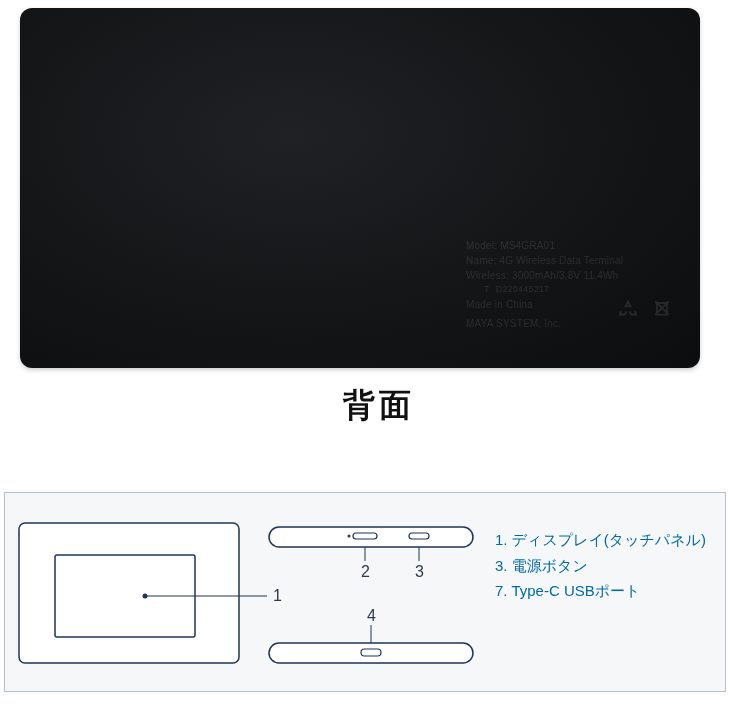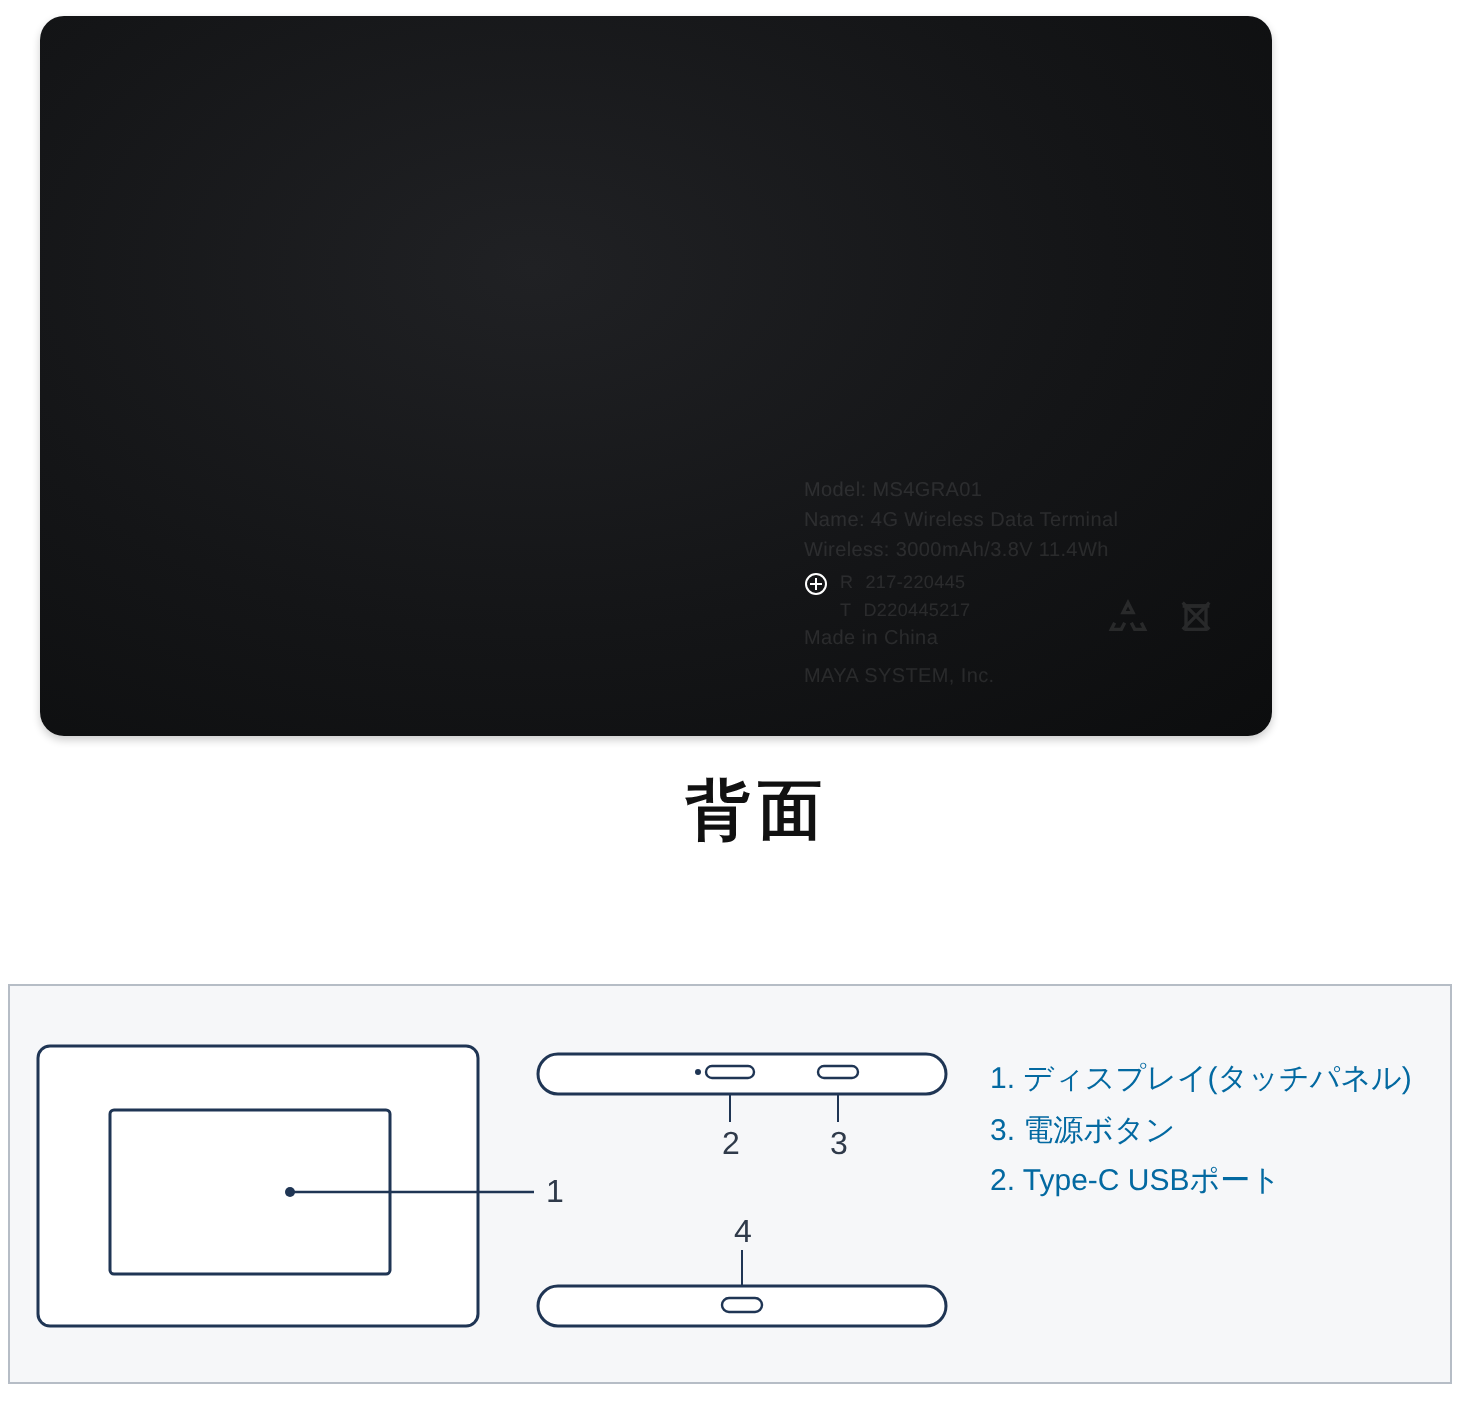--- a/index.html
+++ b/index.html
@@ -11,21 +11,21 @@
     color: #333;
     overflow: hidden;
   }
   .page { width: 730px; height: 710px; position: relative; }
 
   
   .device-back {
     position: absolute;
     left: 20px;
     top: 8px;
-    width: 616px;
+    width: 680px;
     height: 360px;
     background: radial-gradient(ellipse at 40% 35%, #202124 0%, #141517 55%, #0c0d0e 100%);
     border-radius: 12px;
     box-shadow: 0 2px 4px rgba(0,0,0,0.2);
   }
   .device-back .label-block {
     position: absolute;
     right: 24px;
     top: 230px;
     width: 210px;
@@ -92,28 +92,20 @@
 </head>
 <body>
 
 <div class="page">
 
   <div class="device-back">
     <div class="label-block">
       <div class="row">Model: MS4GRA01</div>
       <div class="row">Name: 4G Wireless Data Terminal</div>
       <div class="row">Wireless: 3000mAh/3.8V 11.4Wh</div>
-      <div class="cert-row" style="margin-top:2px;">
-        <svg width="12" height="12" viewBox="0 0 24 24">
-            <circle cx="12" cy="12" r="10" fill="none" stroke="#fff" stroke-width="2"></circle>
-            <path d="M6 12h12M12 6v12" stroke="#fff" stroke-width="2"></path>
-          </svg>
-        <span class="small">R</span>
-        <span class="small">217-220445</span>
-      </div>
       <div class="cert-row">
         <span style="width:12px;"></span>
         <span class="small">T</span>
         <span class="small">D220445217</span>
       </div>
       <div class="row">Made in China</div>
       <div class="row" style="margin-top:4px;">MAYA SYSTEM, Inc.</div>
     </div>
     <div class="icons" aria-hidden="true">
       <svg viewBox="0 0 24 24" fill="none" stroke="#fff" stroke-width="2">
@@ -157,17 +149,17 @@
         <rect x="264" y="150" width="204" height="20" rx="10" fill="#fff" stroke="#1f3554" stroke-width="1.5"></rect>
         <rect x="356" y="156" width="20" height="7" rx="3.5" fill="#fff" stroke="#1f3554" stroke-width="1.2"></rect>
         <line x1="366" y1="150" x2="366" y2="132" stroke="#1f3554" stroke-width="1"></line>
       </g>
       <text x="362" y="128" font-size="16" fill="#2f3a4a">4</text>
     </svg>
 
     <div class="diag-text">
       <div class="line">1. ディスプレイ(タッチパネル)</div>
       <div class="line">3. 電源ボタン</div>
-      <div class="line">2. Type-C USBポート</div>
+      <div class="line">7. Type-C USBポート</div>
     </div>
   </div>
 
 </div>
 
 </body></html>

